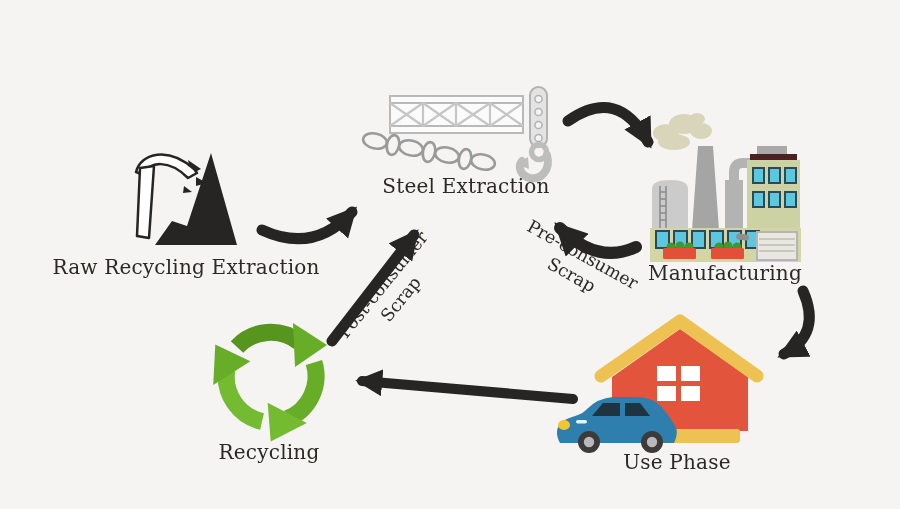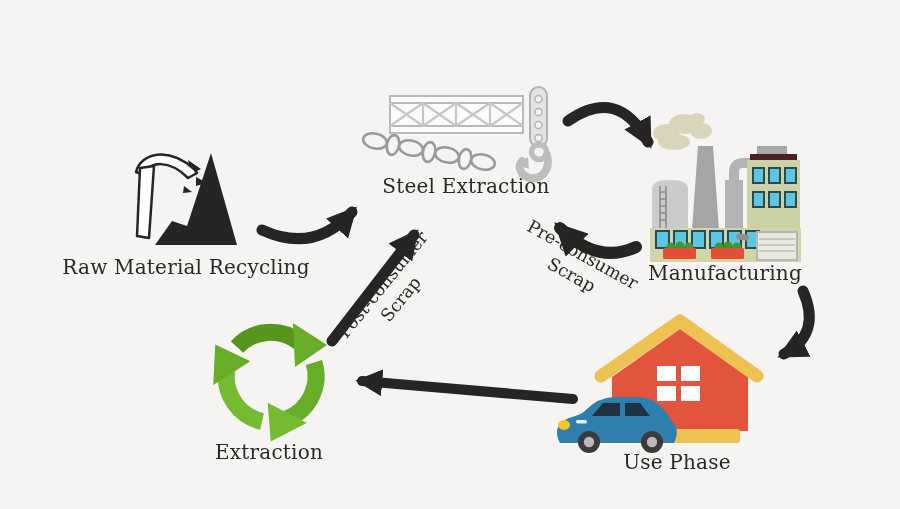--- a/index.html
+++ b/index.html
@@ -191,29 +191,29 @@
       <polygon points="625,403 640,403 650,416 625,416" fill="var(--car_window)"></polygon>
       <ellipse cx="564" cy="425" rx="6" ry="5" fill="var(--headlight_yellow)"></ellipse>
       <rect x="576" y="420" width="11" height="3.5" rx="1.7" fill="#e8f2f7"></rect>
       <circle cx="589" cy="442" r="11" fill="#3b3b3b"></circle>
       <circle cx="589" cy="442" r="5.2" fill="#b9b9b9"></circle>
       <circle cx="652" cy="442" r="11" fill="#3b3b3b"></circle>
       <circle cx="652" cy="442" r="5.2" fill="#b9b9b9"></circle>
     </g>
   </svg>
 
-  <div class="label" style="left:186px;top:267px">Raw Material Recycling</div>
+  <div class="label" style="left:186px;top:267px">Raw Recycling Extraction</div>
 
   <div class="label" style="left:466px;top:186px">Steel Extraction</div>
 
   <div class="label" style="left:677px;top:462px">Use Phase</div>
 
   <div class="label" style="left:725px;top:273px">Manufacturing</div>
 
-  <div class="label" style="left:269px;top:452px">Extraction</div>
+  <div class="label" style="left:269px;top:452px">Recycling</div>
 
   <div class="scrap" id="lbl-post" style="left:392px;top:292px">
     <div>Post-consumer</div>
     <div>Scrap</div>
   </div>
 
   <div class="scrap" id="lbl-pre" style="left:577px;top:265px">
     <div>Pre-consumer</div>
     <div>Scrap</div>
   </div>

